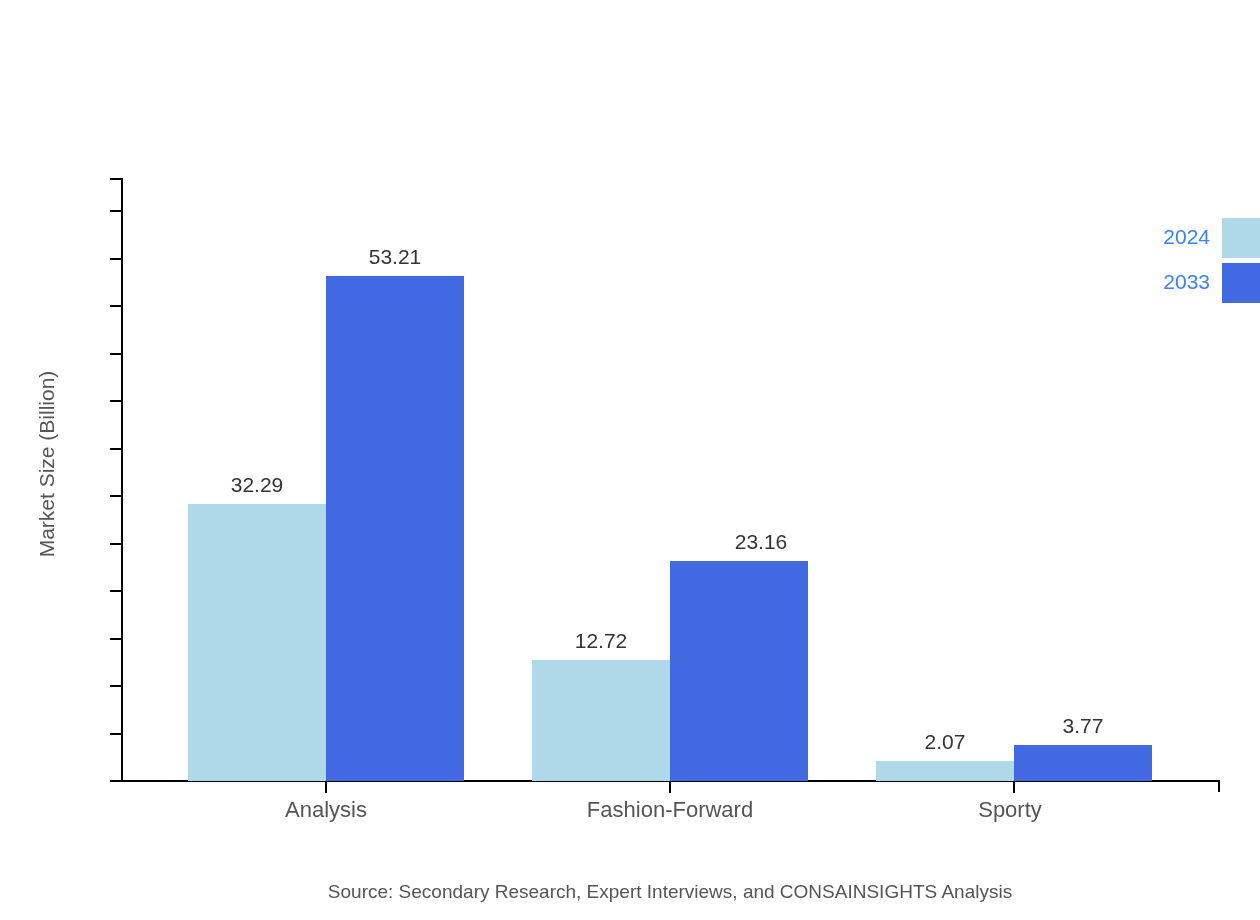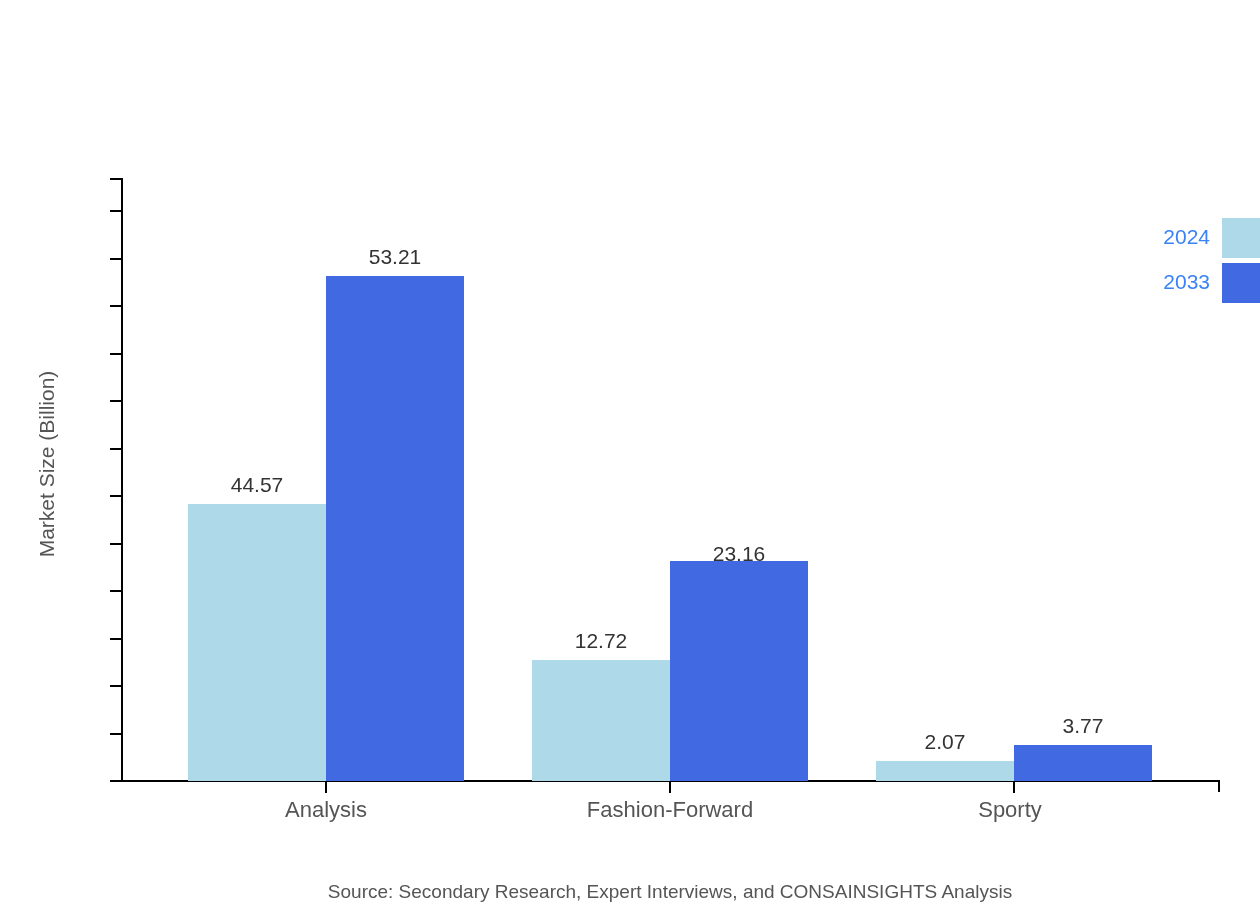--- a/index.html
+++ b/index.html
@@ -183,29 +183,29 @@
 
   <div class="axis-y-line"></div>
   <div class="axis-y-cap"></div>
   <div class="axis-x-line"></div>
   <div class="axis-x-cap"></div>
 
   <div class="axis-y-title">Market Size (Billion)</div>
 
   <div class="plot" id="plot">
       <div class="bar" style="left: 67px; width: 138px; height: 277.475px; background: rgb(174, 217, 232);"></div>
-      <div class="bar-value" style="left: 56px; top: 293.525px;">44.57</div>
+      <div class="bar-value" style="left: 56px; top: 293.525px;">32.29</div>
       <div class="bar" style="left: 411px; width: 138px; height: 120.79px; background: rgb(174, 217, 232);"></div>
       <div class="bar-value" style="left: 400px; top: 450.21px;">12.72</div>
       <div class="bar" style="left: 755px; width: 138px; height: 19.6569px; background: rgb(174, 217, 232);"></div>
       <div class="bar-value" style="left: 744px; top: 551.343px;">2.07</div>
       <div class="bar" style="left: 205px; width: 138px; height: 505.286px; background: rgb(65, 105, 225);"></div>
       <div class="bar-value" style="left: 194px; top: 65.7145px;">53.21</div>
       <div class="bar" style="left: 549px; width: 138px; height: 219.929px; background: rgb(65, 105, 225);"></div>
-      <div class="bar-value" style="left: 538px; top: 351.071px; margin-top: 12px;">23.16</div>
+      <div class="bar-value" style="left: 560px; top: 351.071px;">23.16</div>
       <div class="bar" style="left: 893px; width: 138px; height: 35.8002px; background: rgb(65, 105, 225);"></div>
       <div class="bar-value" style="left: 882px; top: 535.2px;">3.77</div>
     </div>
 
   <div id="yticks">
       <div class="ytick" style="top: 781px;">
         <div class="tick-mark"></div>
       </div>
       <div class="ytick" style="top: 733.52px;">
         <div class="tick-mark"></div>

